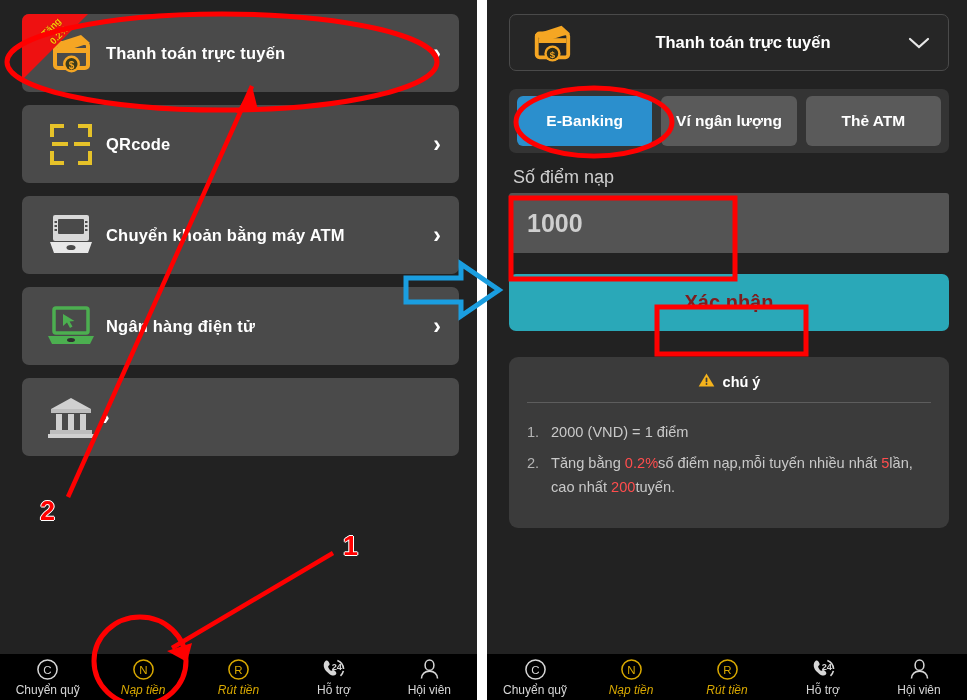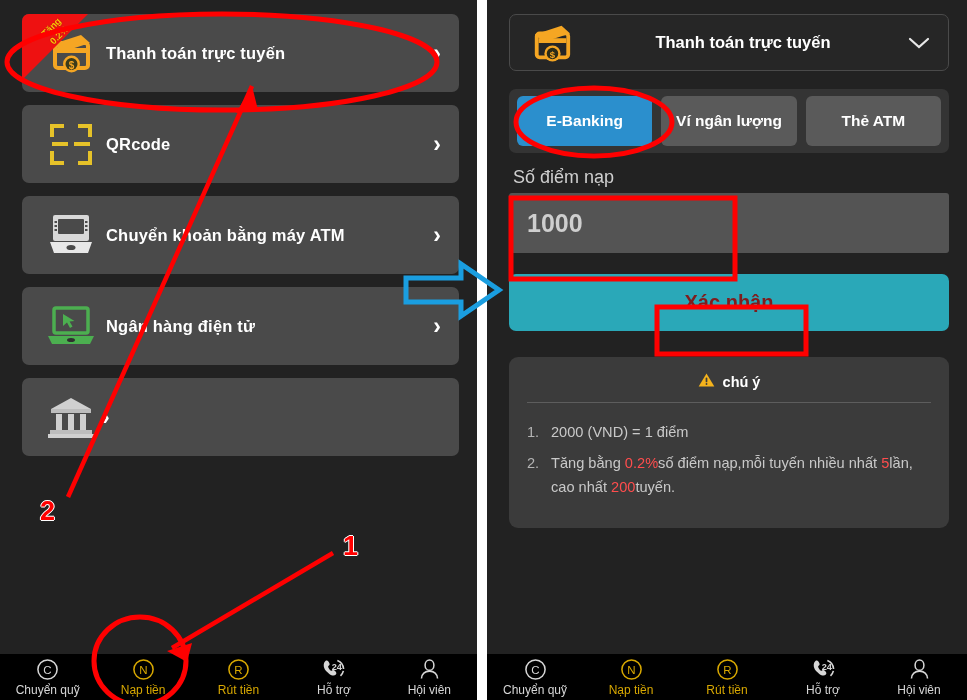--- a/index.html
+++ b/index.html
@@ -105,21 +105,21 @@
     position:absolute; left:0; right:0; bottom:0; height:46px;
     background:#000000; display:flex; align-items:center;
   }
   .nav-item{
     flex:1 1 0; height:100%;
     display:flex; flex-direction:column; align-items:center; justify-content:center; gap:1px;
   }
   .nav-ico{ height:24px; display:flex; align-items:center; justify-content:center; }
   .nav-lbl{ font-size:12px; line-height:14px; }
   .nav-item.gray .nav-lbl{ color:#d6d6d6; }
-  .nav-item.gold .nav-lbl{ color:#d8a800; }
+  .nav-item.gold .nav-lbl{ color:#d8a800;font-style:italic; }
 
   
   #anno{ position:absolute; left:0; top:0; width:967px; height:700px; pointer-events:none; }
   .anno-num{
     position:absolute; color:#ff0000; font-size:27px; font-weight:bold;
     font-family:"Liberation Sans", sans-serif;
     text-shadow:-1px 0 #fff,0 1px #fff,1px 0 #fff,0 -1px #fff;
   }
   .divider-gap{ position:absolute; left:477px; top:0; width:10px; height:700px; background:#ffffff; }
 </style>

